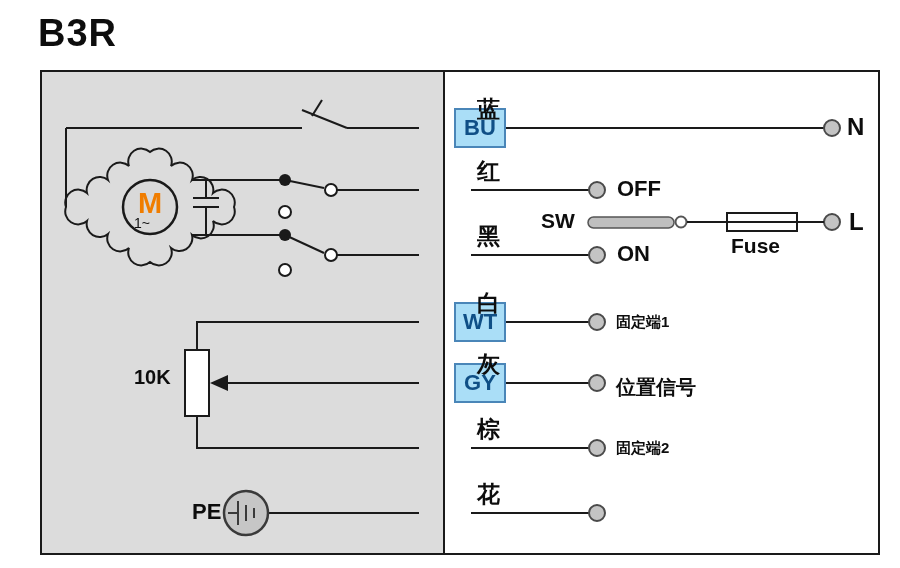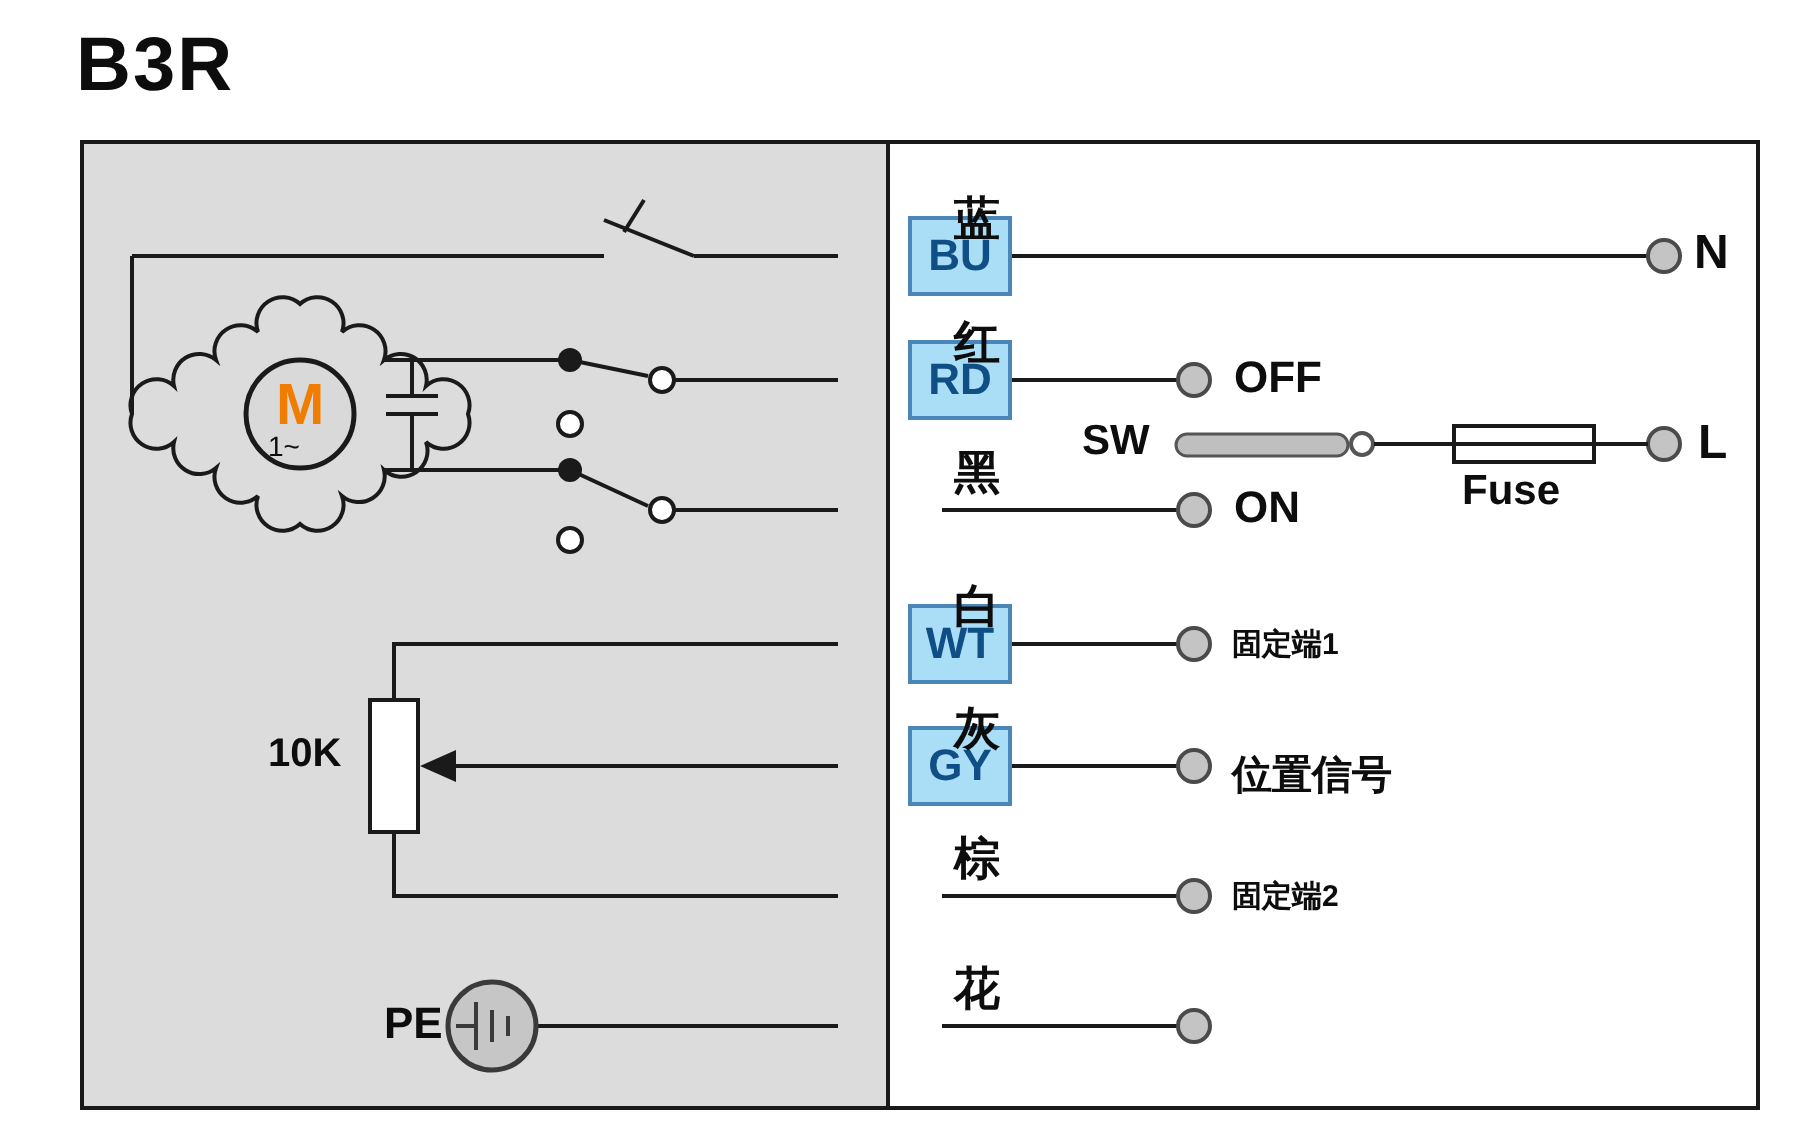--- a/index.html
+++ b/index.html
@@ -131,21 +131,20 @@
       <line x1="268" y1="513" x2="419" y2="513" stroke="#1a1a1a"></line>
       <circle cx="246" cy="513" r="22" fill="#c6c6c6" stroke-width="2.5"></circle>
       <line x1="228" y1="513" x2="238" y2="513"></line>
       <line x1="238" y1="501" x2="238" y2="525"></line>
       <line x1="246" y1="505" x2="246" y2="521"></line>
       <line x1="254" y1="508" x2="254" y2="518"></line>
     </g>
   </svg>
 
   <div class="tbox" style="top:108px">BU</div>
-  <div class="tbox" style="top:170px">RD</div>
   <div class="tbox" style="top:302px">WT</div>
   <div class="tbox" style="top:363px">GY</div>
 
   <span class="lbl cn" style="top:94px">蓝</span>
   <span class="lbl cn" style="top:156px">红</span>
   <span class="lbl cn" style="top:221px">黑</span>
   <span class="lbl cn" style="top:288px">白</span>
   <span class="lbl cn" style="top:349px">灰</span>
   <span class="lbl cn" style="top:414px">棕</span>
   <span class="lbl cn" style="top:479px">花</span>

